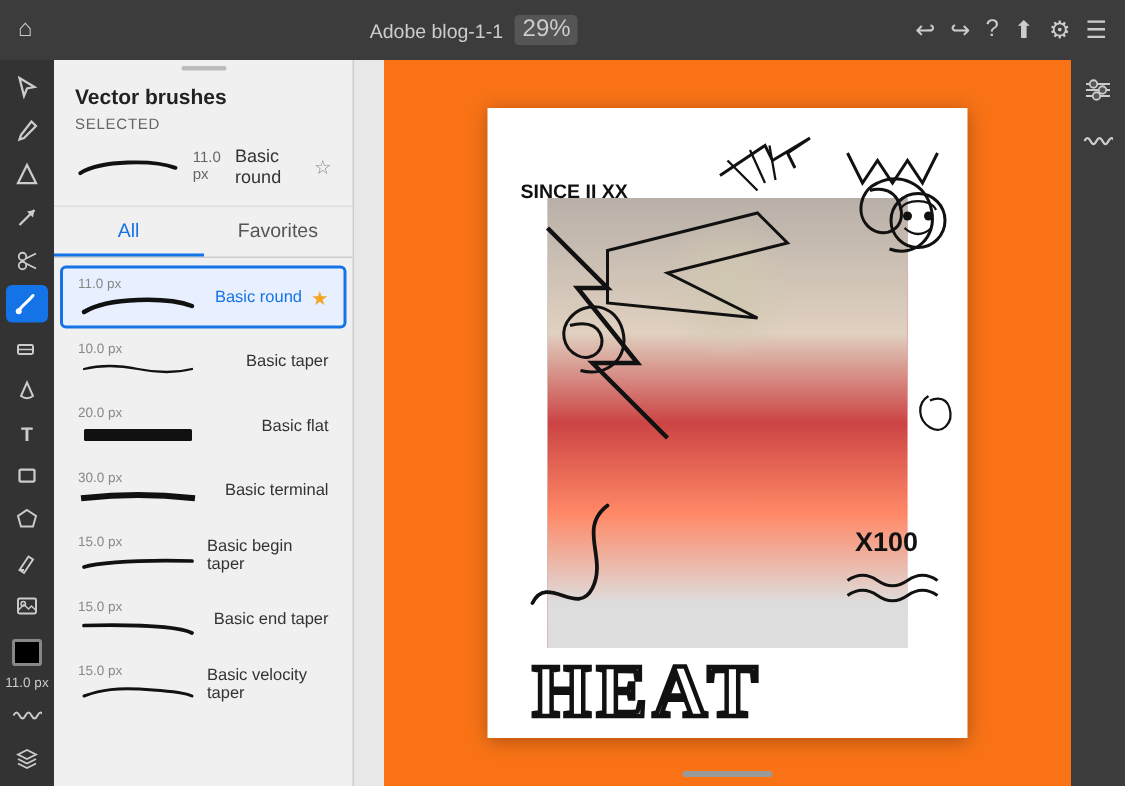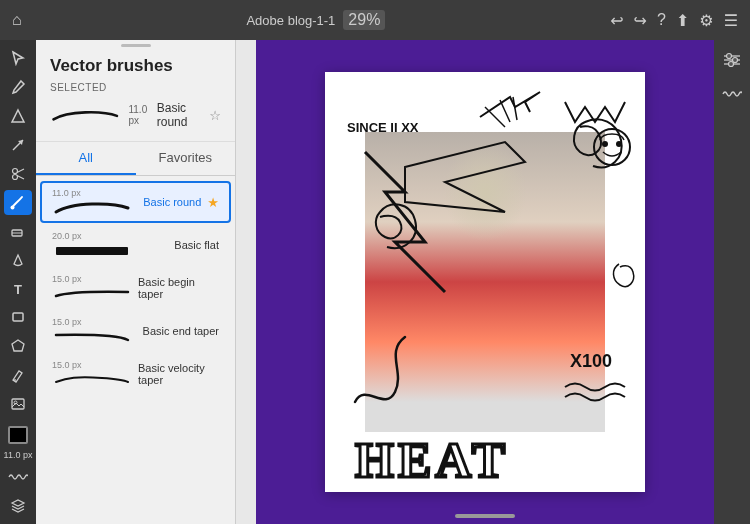--- a/index.html
+++ b/index.html
@@ -84,21 +84,21 @@
       display: flex;
       flex-direction: column;
       flex-shrink: 0;
       overflow: hidden;
     }
     .panel-header {
       padding: 10px 14px 8px;
       border-bottom: 1px solid #ddd;
     }
     .panel-title {
-      font-size: 17px;
+      font-size: 14px;
       font-weight: 600;
       color: #222;
       margin-bottom: 6px;
     }
     .panel-selected-label {
       font-size: 10px;
       color: #666;
       text-transform: uppercase;
       letter-spacing: 0.5px;
       margin-bottom: 4px;
@@ -182,21 +182,21 @@
     }
     .brush-name {
       font-size: 11px;
       color: #333;
     }
     .brush-name.selected { color: #1473e6; font-weight: 500; }
 
     
     .canvas-area {
       flex: 1;
-      background: #4c1d95;
+      background: #f97316;
       display: flex;
       align-items: center;
       justify-content: center;
       position: relative;
       overflow: hidden;
       margin-left: 20px;
     }
     .canvas-doc {
       width: 320px;
       height: 420px;
@@ -424,34 +424,56 @@
           <div class="brush-stroke-container">
             <svg class="brush-stroke" viewBox="0 0 80 18">
                 <path d="M4 14 C20 4 60 4 76 10" stroke="#111" stroke-width="3" fill="none" stroke-linecap="round"></path>
               </svg>
           </div>
         </div>
         <div class="brush-name selected">Basic round</div>
         <span class="star-icon" style="color:#f5a623;">★</span>
       </div>
 
-
       <div class="brush-item">
         <div class="brush-info">
+          <div class="brush-size-label">10.0 px</div>
+          <div class="brush-stroke-container">
+            <svg class="brush-stroke" viewBox="0 0 80 18">
+                <path d="M4 9 Q20 5 40 9 Q60 13 76 9" stroke="#111" stroke-width="1.5" fill="none" stroke-linecap="round"></path>
+              </svg>
+          </div>
+        </div>
+        <div class="brush-name">Basic taper</div>
+      </div>
+
+      <div class="brush-item">
+        <div class="brush-info">
           <div class="brush-size-label">20.0 px</div>
           <div class="brush-stroke-container">
             <svg class="brush-stroke" viewBox="0 0 80 18">
                 <rect x="4" y="6" width="72" height="8" rx="1" fill="#111"></rect>
               </svg>
           </div>
         </div>
         <div class="brush-name">Basic flat</div>
       </div>
 
 
+      <div class="brush-item">
+        <div class="brush-info">
+          <div class="brush-size-label">30.0 px</div>
+          <div class="brush-stroke-container">
+            <svg class="brush-stroke" viewBox="0 0 80 18">
+                <path d="M4 9 Q40 5 76 9" stroke="#111" stroke-width="4" fill="none" stroke-linecap="square"></path>
+              </svg>
+          </div>
+        </div>
+        <div class="brush-name">Basic terminal</div>
+      </div>
 
       <div class="brush-item">
         <div class="brush-info">
           <div class="brush-size-label">15.0 px</div>
           <div class="brush-stroke-container">
             <svg class="brush-stroke" viewBox="0 0 80 18">
                 <path d="M4 12 C10 10 30 7 76 8" stroke="#111" stroke-width="2.5" fill="none" stroke-linecap="round"></path>
               </svg>
           </div>
         </div>

